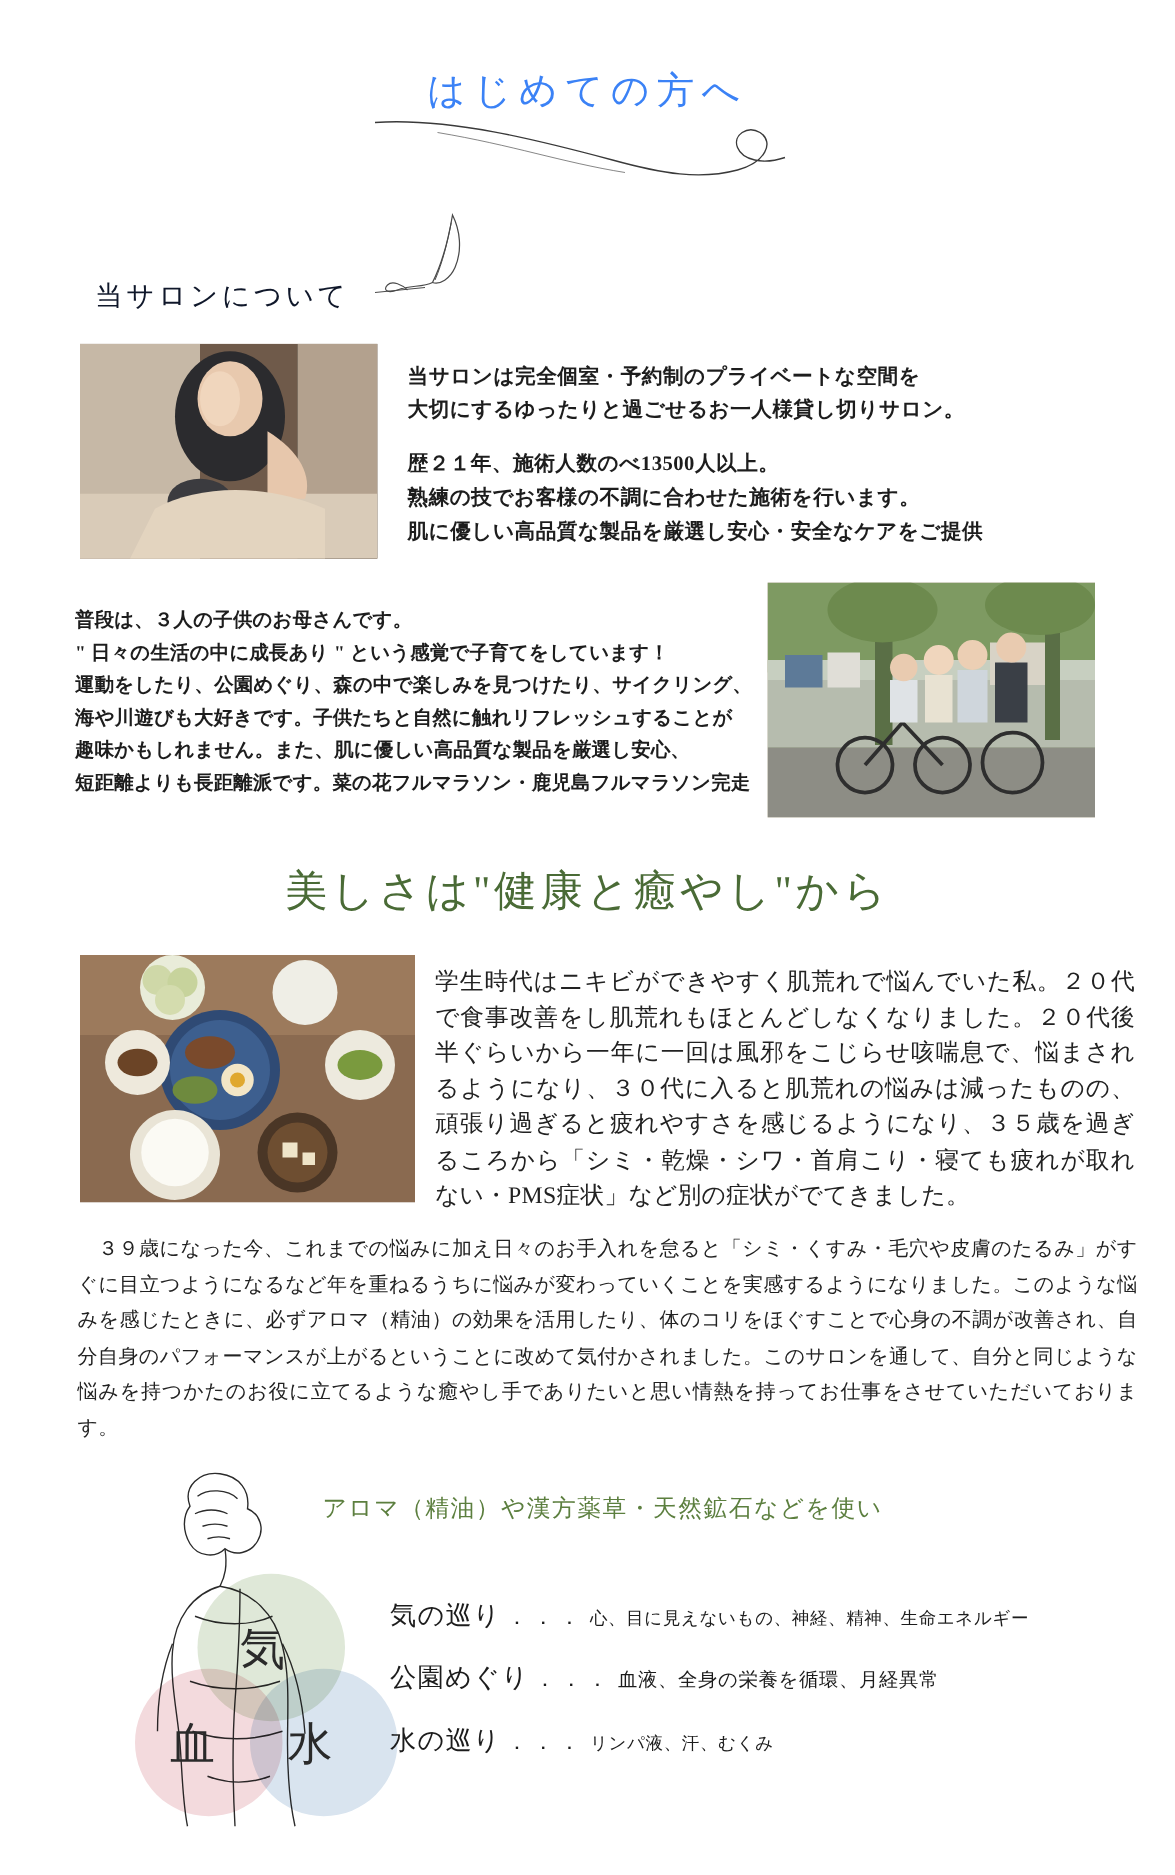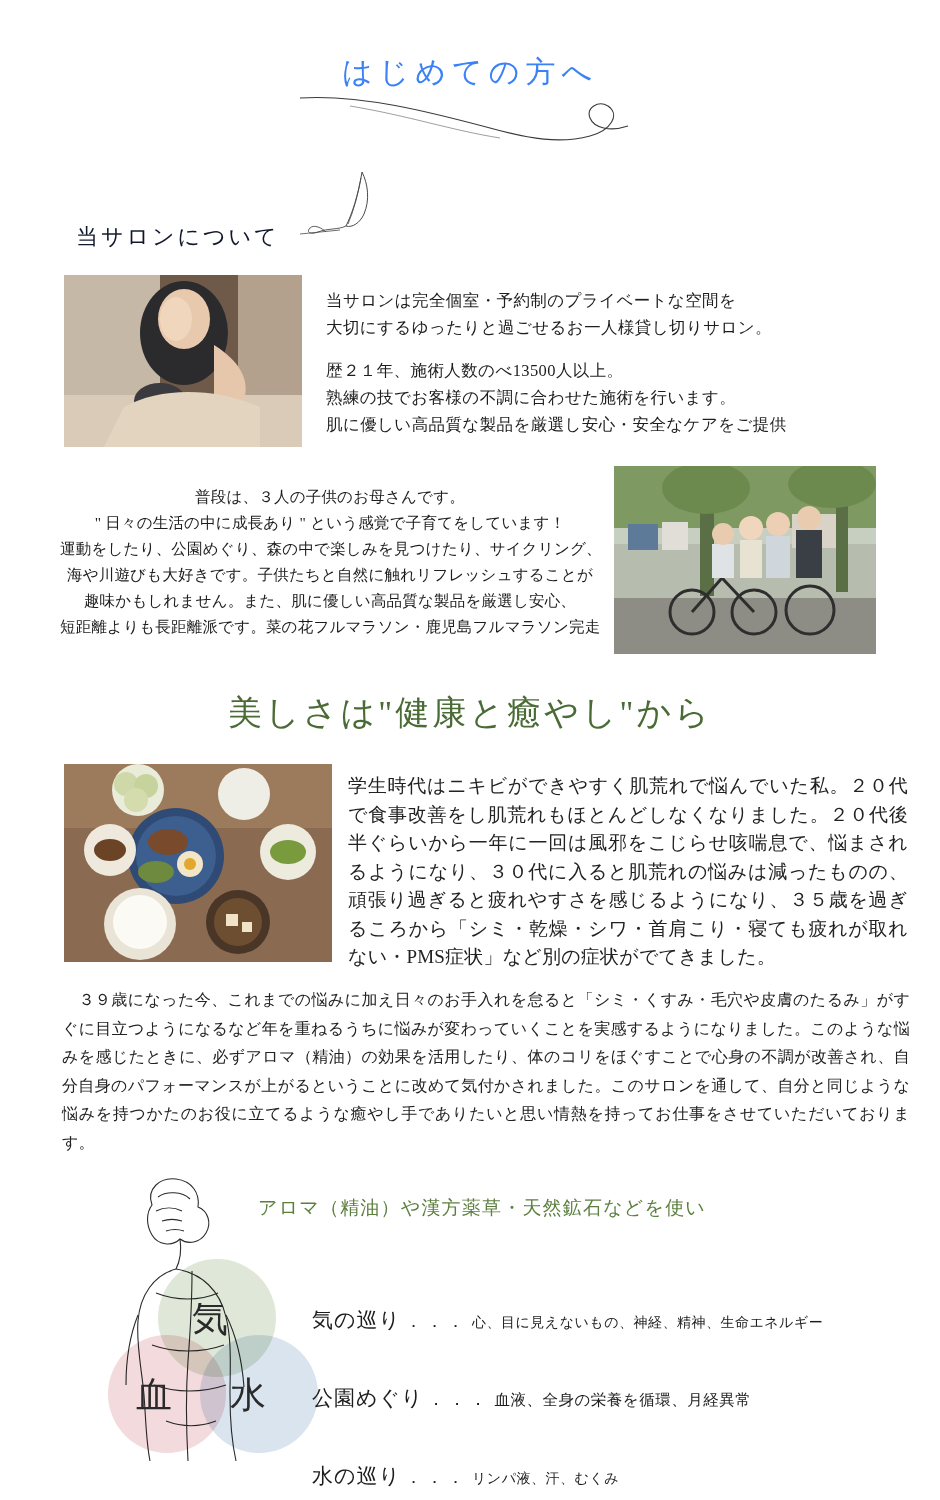--- a/index.html
+++ b/index.html
@@ -77,21 +77,21 @@
     width: 268px;
     height: 198px;
   }
 
   
   .para {
     position: absolute;
     font-family: "Liberation Serif", "DejaVu Serif", serif;
     color: #1d1d1d;
   }
-  .para div { white-space: pre; }
+  .para div { white-space: pre; font-weight: bold; }
 
   .para-salon-a {
     top: 287px;
     left: 326px;
     font-size: 16.5px;
     line-height: 27px;
     letter-spacing: 0.4px;
   }
   .para-salon-b {
     top: 357px;
@@ -99,21 +99,21 @@
     font-size: 16.5px;
     line-height: 27px;
     letter-spacing: 0.4px;
   }
   .para-mother {
     top: 484px;
     left: 60px;
     width: 540px;
     font-size: 15.5px;
     line-height: 26px;
-    text-align: center;
+    text-align: left;
     letter-spacing: 0.2px;
   }
 
   
   .green-heading {
     position: absolute;
     top: 690px;
     left: 0;
     width: 940px;
     text-align: center;
@@ -202,21 +202,20 @@
   .legend {
     position: absolute;
     top: 1278px;
     left: 312px;
     width: 600px;
   }
   .legend-row {
     display: flex;
     align-items: baseline;
     height: 50px;
-    margin-top: 28px;
   }
   .legend-term {
     font-size: 21px;
     letter-spacing: 1px;
     color: #1c1c1c;
     white-space: pre;
   }
   .legend-dots {
     font-size: 17px;
     letter-spacing: 4px;

